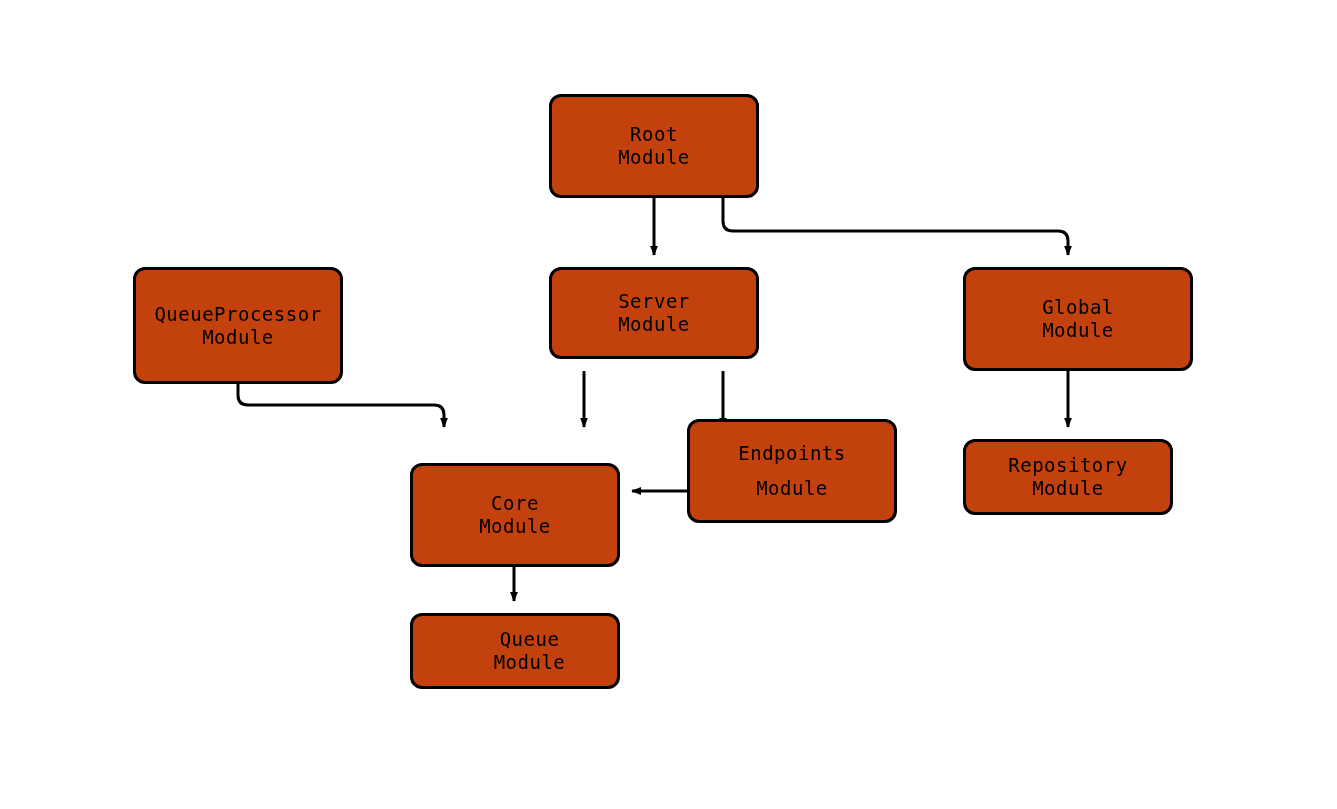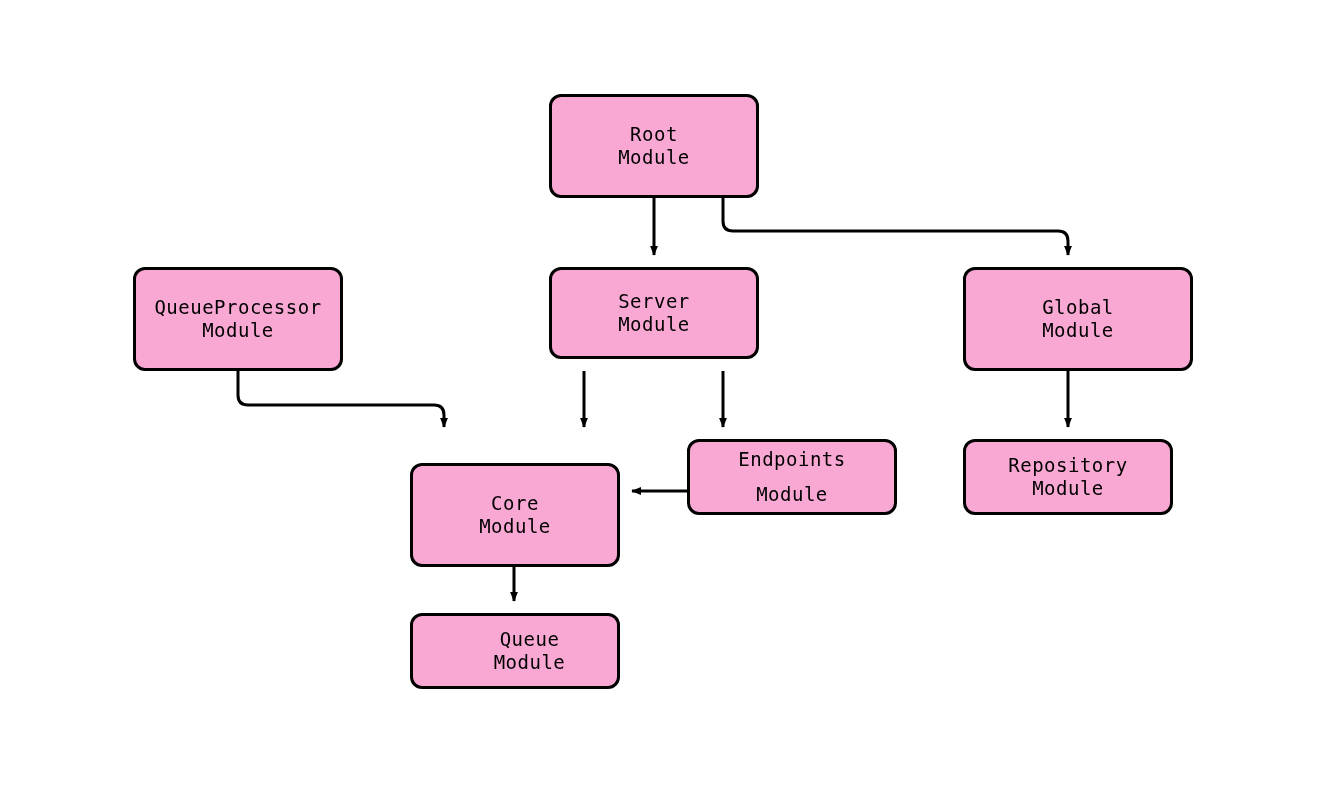--- a/index.html
+++ b/index.html
@@ -23,21 +23,21 @@
     left: 0;
     top: 0;
     width: 1337px;
     height: 809px;
   }
   .node {
     position: absolute;
     box-sizing: border-box;
     border: 3px solid #000000;
     border-radius: 12px;
-    background: #f9a8d4;
+    background: #c2410c;
     display: flex;
     flex-direction: column;
     align-items: center;
     justify-content: center;
     z-index: 2;
   }
   .node-line {
     font-family: "DejaVu Sans Mono", "Liberation Mono", monospace;
     font-size: 19px;
     line-height: 23px;
@@ -73,41 +73,41 @@
     <path d="M 1068 371 L 1068 427" fill="none" stroke="#000000" stroke-width="3" marker-end="url(#arrowhead)"></path>
 
     <path d="M 514 543 L 514 601" fill="none" stroke="#000000" stroke-width="3" marker-end="url(#arrowhead)"></path>
   </svg>
 
   <div class="node" style="left: 549px; top: 94px; width: 210px; height: 104px; border-color: rgb(0, 0, 0);">
     <span class="node-line" style="color: rgb(0, 0, 0);">Root</span>
     <span class="node-line" style="color: rgb(0, 0, 0);">Module</span>
   </div>
 
-  <div class="node" style="left: 133px; top: 267px; width: 210px; height: 104px; border-color: rgb(0, 0, 0);">
+  <div class="node" style="left: 133px; top: 267px; width: 210px; height: 117px; border-color: rgb(0, 0, 0);">
     <span class="node-line" style="color: rgb(0, 0, 0);">QueueProcessor</span>
     <span class="node-line" style="color: rgb(0, 0, 0);">Module</span>
   </div>
 
   <div class="node" style="left: 549px; top: 267px; width: 210px; height: 92px; border-color: rgb(0, 0, 0); text-align: right;">
     <span class="node-line" style="color: rgb(0, 0, 0);">Server</span>
     <span class="node-line" style="color: rgb(0, 0, 0);">Module</span>
   </div>
 
   <div class="node" style="left: 963px; top: 267px; width: 230px; height: 104px; border-color: rgb(0, 0, 0);">
     <span class="node-line" style="color: rgb(0, 0, 0);">Global</span>
     <span class="node-line" style="color: rgb(0, 0, 0);">Module</span>
   </div>
 
   <div class="node" style="left: 410px; top: 439px; width: 210px; height: 104px; border-color: rgb(0, 0, 0); margin-top: 24px;">
     <span class="node-line" style="color: rgb(0, 0, 0);">Core</span>
     <span class="node-line" style="color: rgb(0, 0, 0);">Module</span>
   </div>
 
-  <div class="node" style="left: 687px; top: 439px; width: 210px; height: 76px; border-color: rgb(0, 0, 0); gap: 12px;">
+  <div class="node" style="left: 687px; top: 419px; width: 210px; height: 104px; border-color: rgb(0, 0, 0); gap: 12px;">
     <span class="node-line" style="color: rgb(0, 0, 0);">Endpoints</span>
     <span class="node-line" style="color: rgb(0, 0, 0);">Module</span>
   </div>
 
   <div class="node" style="left: 963px; top: 439px; width: 210px; height: 76px; border-color: rgb(0, 0, 0);">
     <span class="node-line" style="color: rgb(0, 0, 0);">Repository</span>
     <span class="node-line" style="color: rgb(0, 0, 0);">Module</span>
   </div>
 
   <div class="node" style="left: 410px; top: 613px; width: 210px; height: 76px; border-color: rgb(0, 0, 0); padding-left: 29px;">

